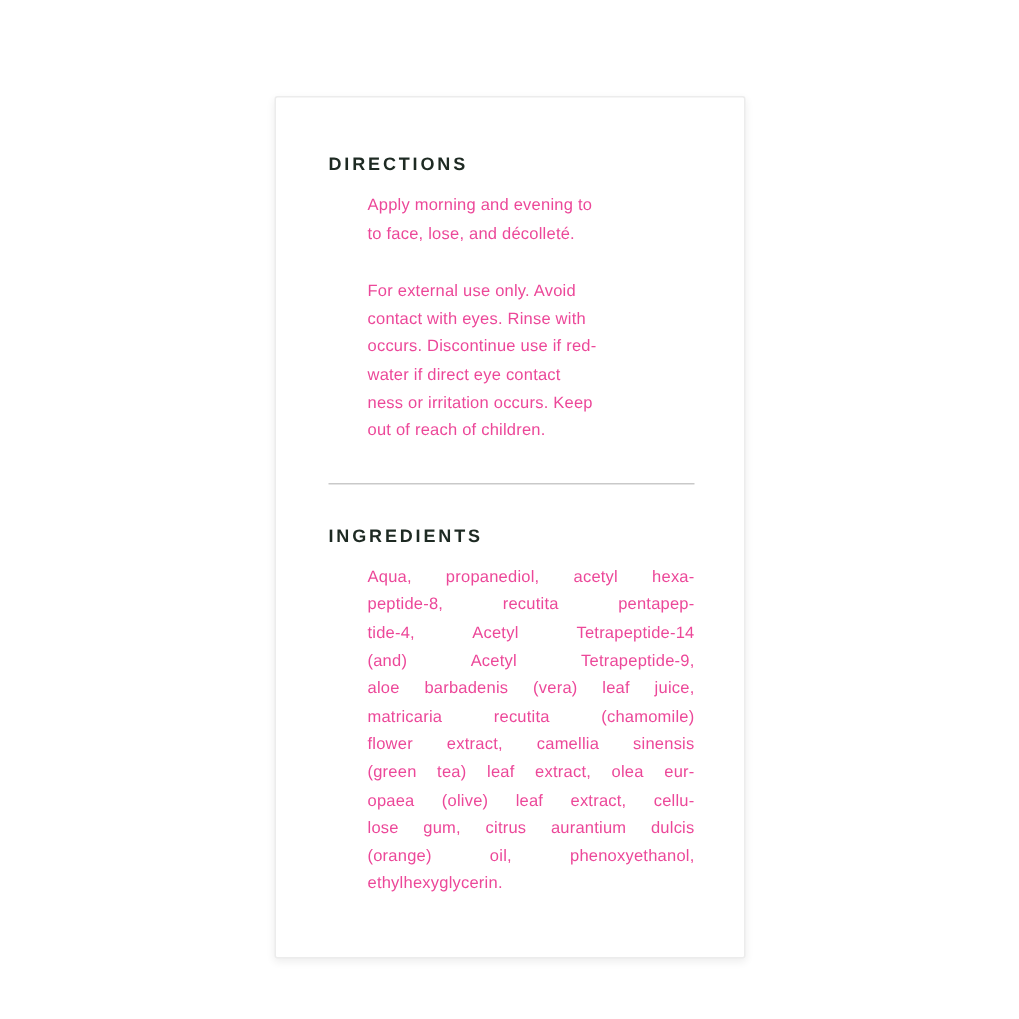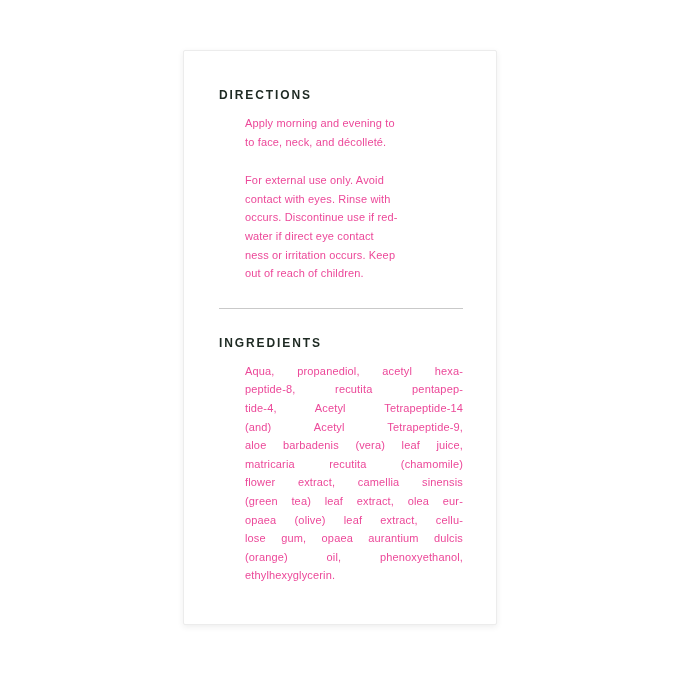--- a/index.html
+++ b/index.html
@@ -10,21 +10,21 @@
     width: 679px;
     height: 679px;
     background: #ffffff;
     position: relative;
     font-family: "Liberation Sans", "DejaVu Sans", sans-serif;
     overflow: hidden;
   }
   .label-card {
     position: absolute;
     left: 183px;
-    top: 50px;
+    top: 64px;
     width: 314px;
     height: 575px;
     box-sizing: border-box;
     background: #ffffff;
     border: 1px solid #ececec;
     border-radius: 2px;
     box-shadow: 0 2px 6px rgba(0,0,0,0.07);
     padding: 37px 33px 0 35px;
   }
   .section-heading {
@@ -64,21 +64,21 @@
 </style>
 </head>
 <body>
 
 <div class="label-card">
 
   <div>
     <h2 class="section-heading">DIRECTIONS</h2>
     <div class="para">
         <div class="line">Apply morning and evening to</div>
-        <div class="line">to face, neck, and décolleté.</div>
+        <div class="line">to face, lose, and décolleté.</div>
       </div>
     <div class="para">
         <div class="line">For external use only. Avoid</div>
         <div class="line">contact with eyes. Rinse with</div>
         <div class="line">occurs. Discontinue use if red-</div>
         <div class="line">water if direct eye contact</div>
         <div class="line">ness or irritation occurs. Keep</div>
         <div class="line">out of reach of children.</div>
       </div>
   </div>
@@ -90,19 +90,19 @@
     <div class="para ing-para">
         <div class="line">Aqua, propanediol, acetyl hexa-</div>
         <div class="line">peptide-8, recutita pentapep-</div>
         <div class="line">tide-4, Acetyl Tetrapeptide-14</div>
         <div class="line">(and) Acetyl Tetrapeptide-9,</div>
         <div class="line">aloe barbadenis (vera) leaf juice,</div>
         <div class="line">matricaria recutita (chamomile)</div>
         <div class="line">flower extract, camellia sinensis</div>
         <div class="line">(green tea) leaf extract, olea eur-</div>
         <div class="line">opaea (olive) leaf extract, cellu-</div>
-        <div class="line">lose gum, opaea aurantium dulcis</div>
+        <div class="line">lose gum, citrus aurantium dulcis</div>
         <div class="line">(orange) oil, phenoxyethanol,</div>
         <div class="line">ethylhexyglycerin.</div>
       </div>
   </div>
 
 </div>
 
 </body></html>

